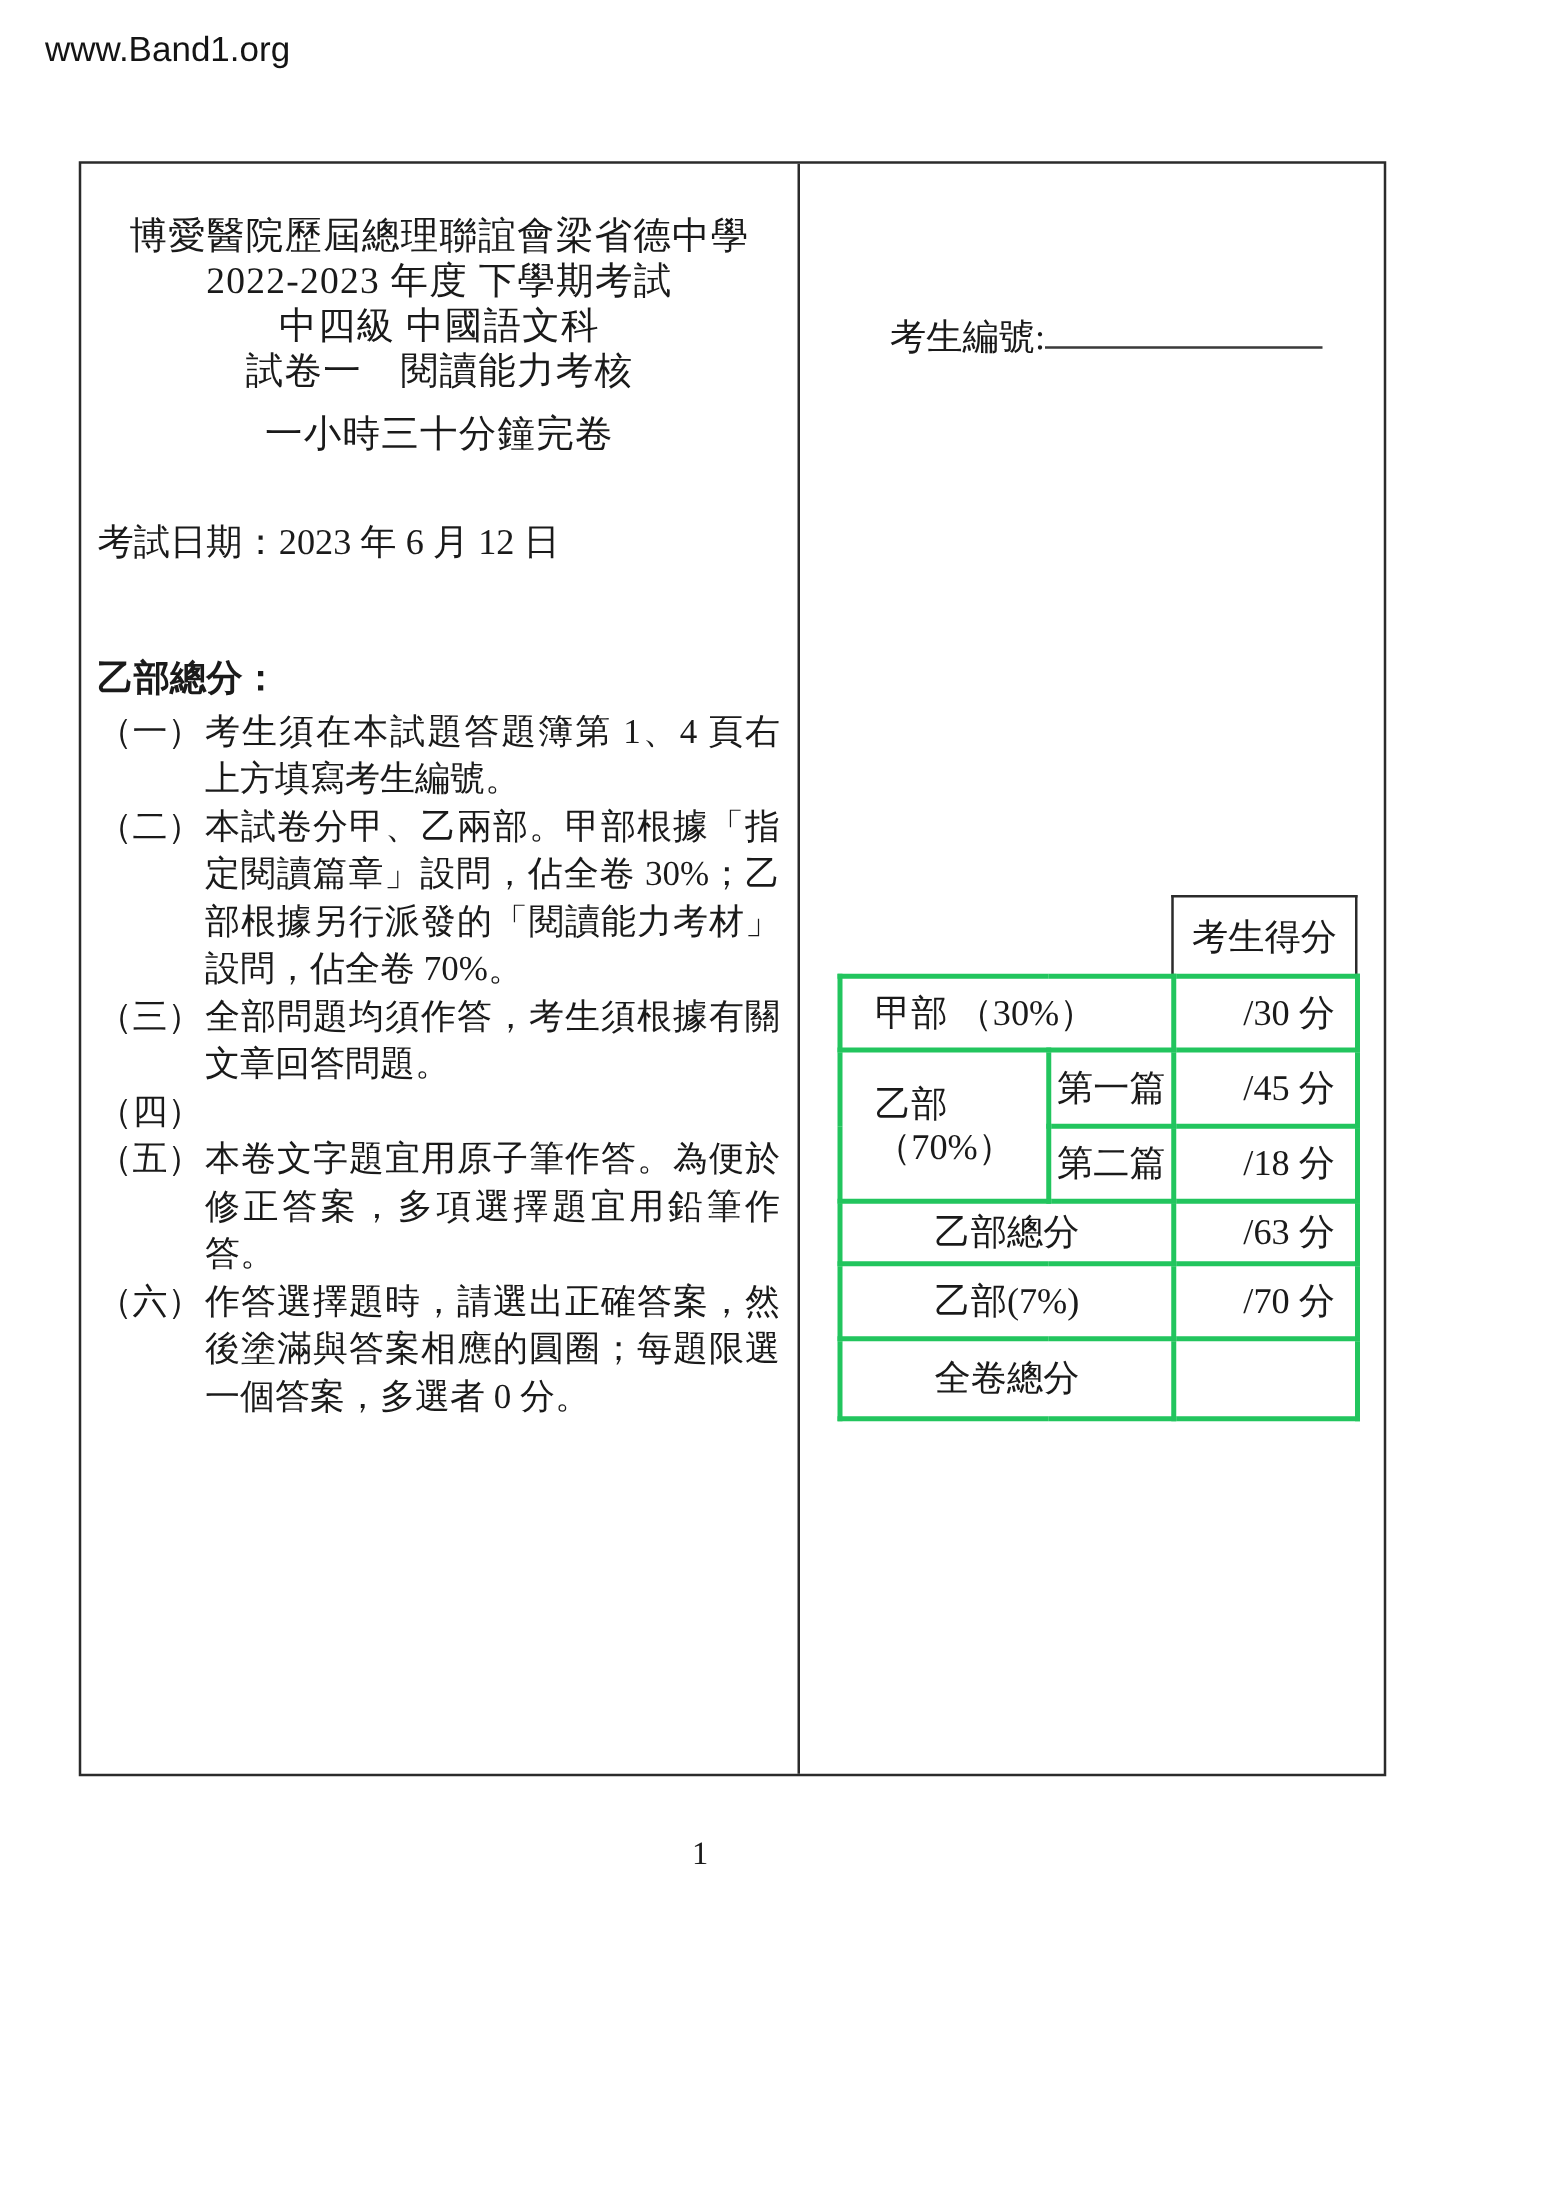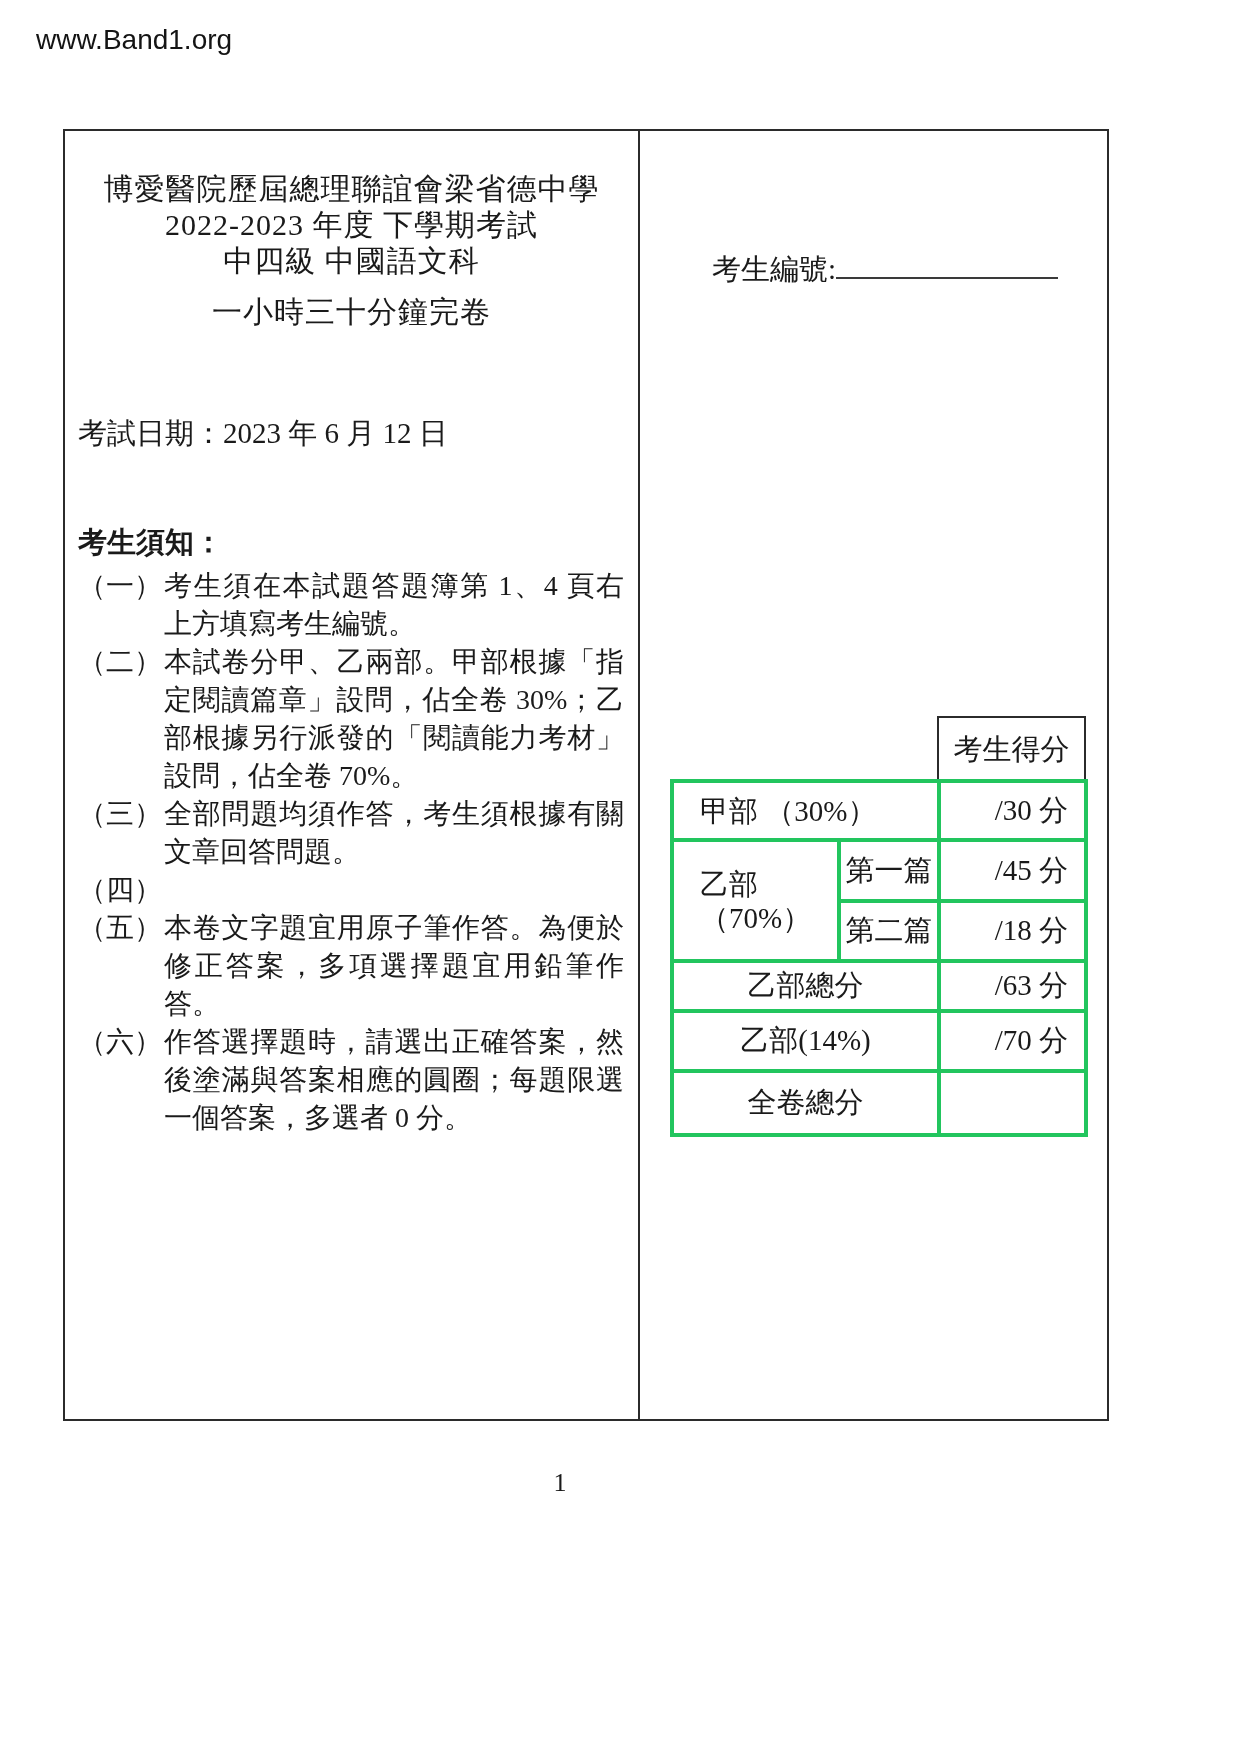--- a/index.html
+++ b/index.html
@@ -77,27 +77,28 @@
 <div class="watermark">www.Band1.org</div>
 
 <div class="outer-box">
 
   <div class="left-col">
 
     <div class="title-block">
       <div>博愛醫院歷屆總理聯誼會梁省德中學</div>
       <div>2022-2023 年度 下學期考試</div>
       <div>中四級 中國語文科</div>
+      <div>試卷一　閱讀能力考核</div>
       <div class="duration-line">一小時三十分鐘完卷</div>
     </div>
 
     <div class="exam-date">考試日期：2023 年 6 月 12 日</div>
 
     <div class="notes">
-      <div class="notes-title">考生須知：</div>
+      <div class="notes-title">乙部總分：</div>
 
       <div class="note-item">
         <span class="note-num">（一）</span>
         <span class="note-text">考生須在本試題答題簿第 1、4 頁右上方填寫考生編號。</span>
       </div>
       <div class="note-item">
         <span class="note-num">（二）</span>
         <span class="note-text">本試卷分甲、乙兩部。甲部根據「指定閱讀篇章」設問，佔全卷 30%；乙部根據另行派發的「閱讀能力考材」設問，佔全卷 70%。</span>
       </div>
       <div class="note-item">
@@ -143,21 +144,21 @@
       </tr>
       <tr class="r-p2">
         <td class="cell-center col-sub">第二篇</td>
         <td class="cell-score col-score">/18 分</td>
       </tr>
       <tr class="r-btotal">
         <td colspan="2" class="cell-center">乙部總分</td>
         <td class="cell-score col-score">/63 分</td>
       </tr>
       <tr class="r-bpct">
-        <td colspan="2" class="cell-center">乙部(14%)</td>
+        <td colspan="2" class="cell-center">乙部(7%)</td>
         <td class="cell-score col-score">/70 分</td>
       </tr>
       <tr class="r-grand">
         <td colspan="2" class="cell-center">全卷總分</td>
         <td class="cell-score col-score"></td>
       </tr>
     </tbody>
       </table>
 
   </div>

